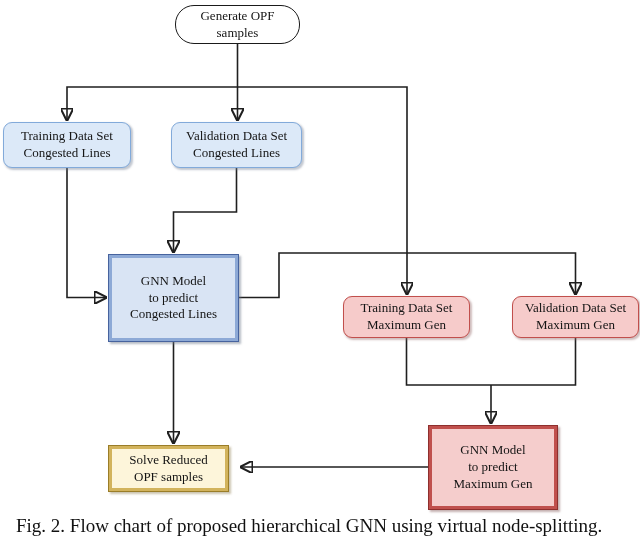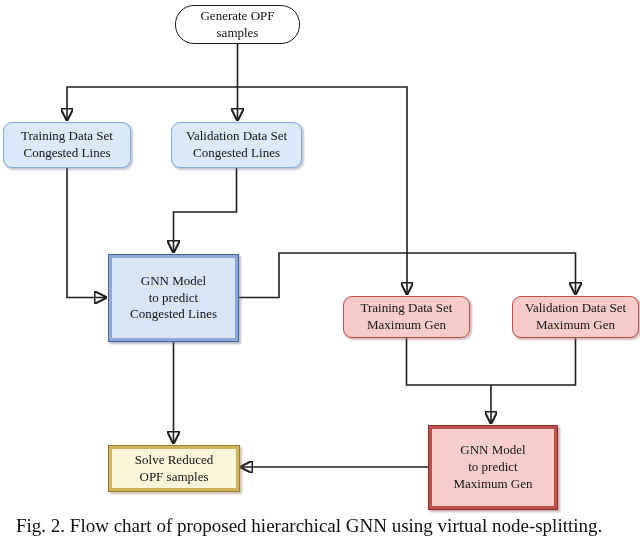--- a/index.html
+++ b/index.html
@@ -57,21 +57,21 @@
   }
 
   
   #n-generate       {left:175px; top:5px;   width:125px; height:39px;}
   #n-train-cong     {left:3px;   top:122px; width:128px; height:46px;}
   #n-valid-cong     {left:171px; top:122px; width:131px; height:46px;}
   #n-gnn-cong       {left:108px; top:254px; width:131px; height:88px;}
   #n-train-maxgen   {left:343px; top:296px; width:127px; height:42px;}
   #n-valid-maxgen   {left:512px; top:296px; width:127px; height:42px;}
   #n-gnn-maxgen     {left:428px; top:425px; width:130px; height:85px;}
-  #n-solve          {left:108px; top:445px; width:132px; height:47px;}
+  #n-solve          {left:108px; top:445px; width:121px; height:47px;}
 
   .caption{
     position:absolute;left:16px;top:515px;width:638px;
     font-size:19px;color:#111111;white-space:nowrap;
   }
 </style>
 </head>
 <body>
 
 <div id="figure">

